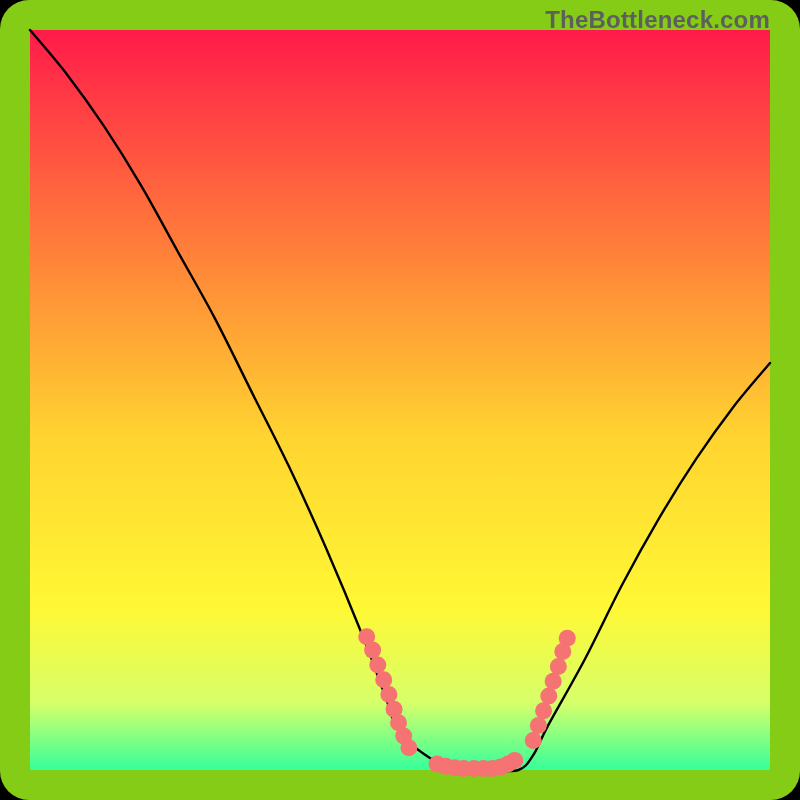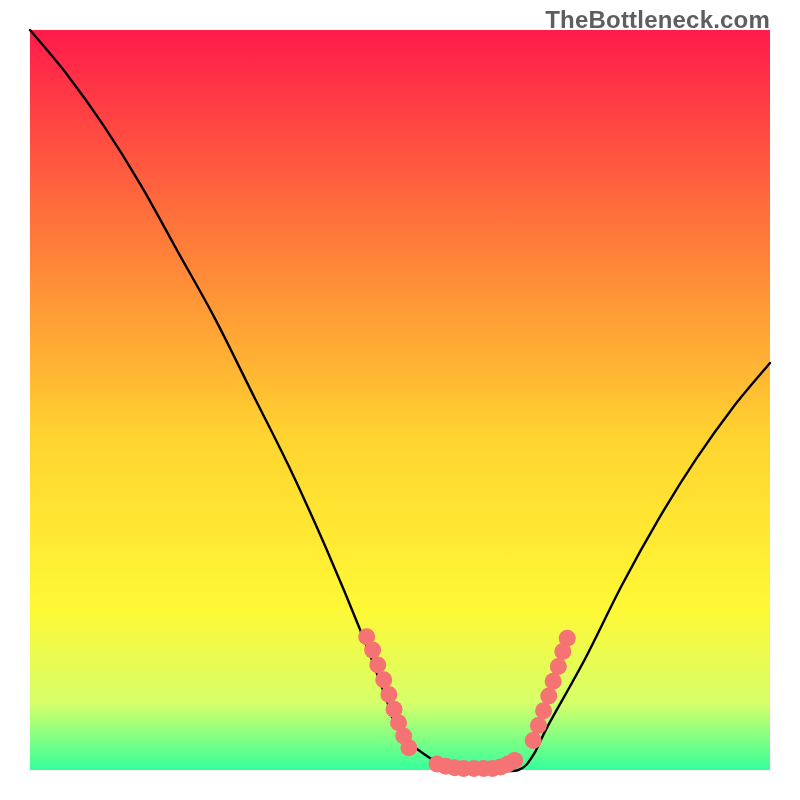--- a/index.html
+++ b/index.html
@@ -7,21 +7,22 @@
     padding: 0;
     width: 800px;
     height: 800px;
     overflow: hidden;
     background: #000;
     font-family: Arial, Helvetica, sans-serif;
   }
   .frame {
     position: absolute;
     inset: 0;
-    background: #ffffff;
+    background: #84cc16;
+    border-radius: 29px;
   }
   .plot-area {
     position: absolute;
     left: 30px;
     top: 30px;
     width: 740px;
     height: 740px;
   }
   .plot-bg {
     position: absolute;

